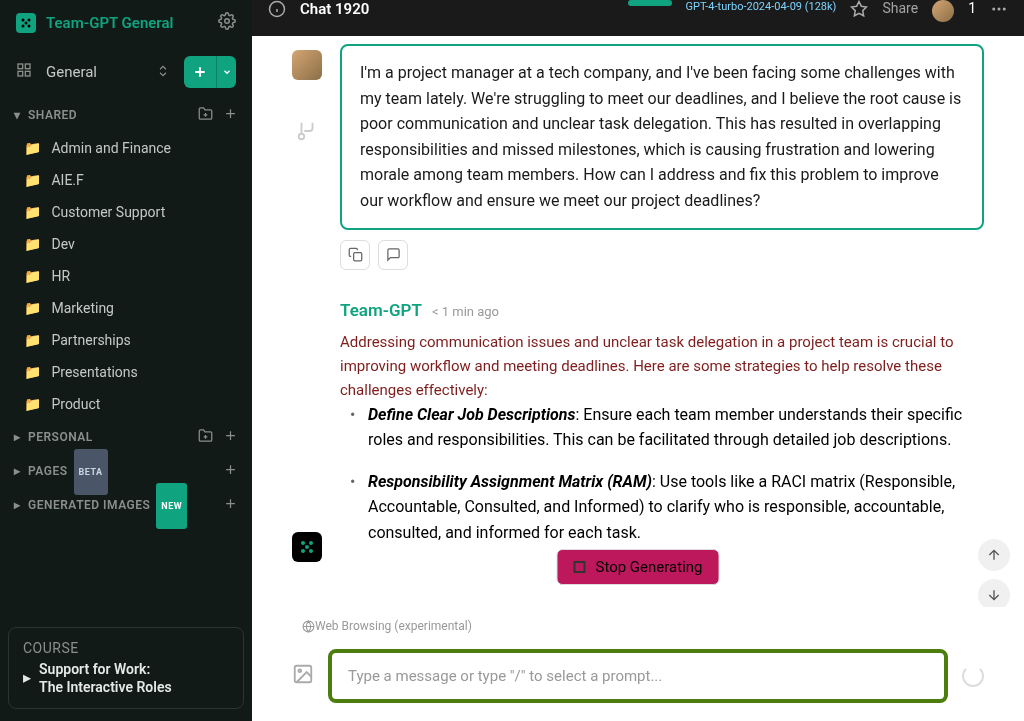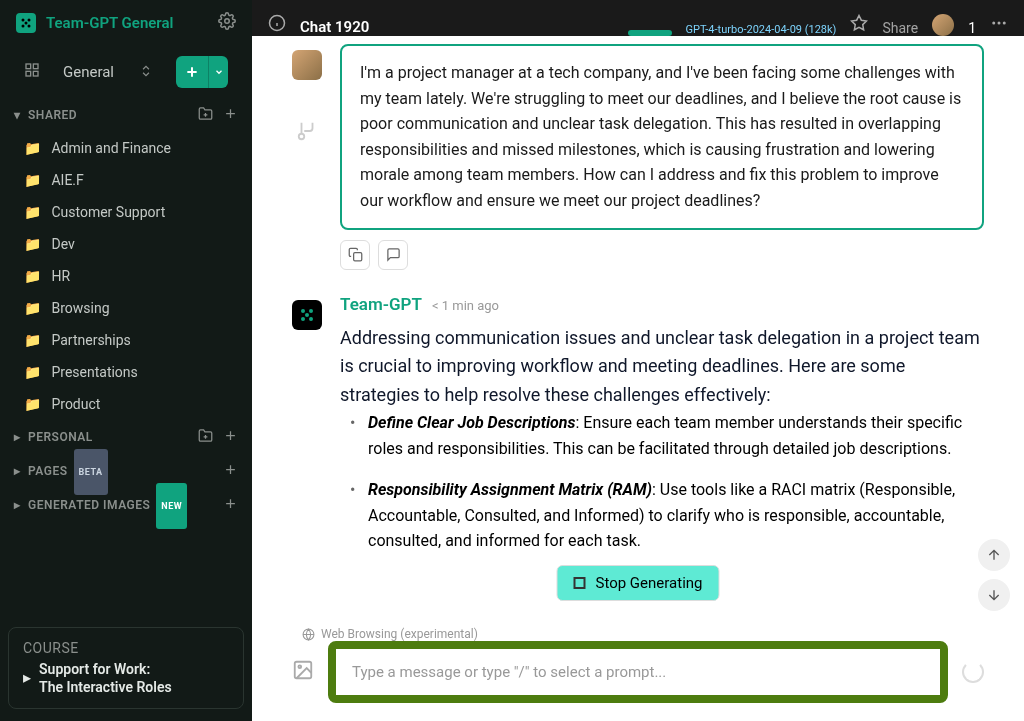--- a/index.html
+++ b/index.html
@@ -6,21 +6,21 @@
     body { width: 1024px; height: 721px; display: flex; background: #fff; overflow: hidden; }
     
     
     .sidebar { width: 252px; background: #121a17; color: #c4c9c6; display: flex; flex-direction: column; flex-shrink: 0; }
     .sidebar-header { display: flex; align-items: center; padding: 12px 16px; gap: 10px; }
     .logo { width: 20px; height: 20px; background: #10a37f; border-radius: 4px; display: flex; align-items: center; justify-content: center; }
     .logo svg { fill: #000; }
     .team-name { color: #10a37f; font-weight: 600; font-size: 15px; flex: 1; }
     .gear-icon { color: #8a8f8c; cursor: pointer; }
     
-    .general-row { display: flex; align-items: center; padding: 10px 24px; gap: 23px; }
+    .general-row { display: flex; align-items: center; padding: 10px 16px; gap: 14px; }
     .general-icon { color: #8a8f8c; }
     .general-text { flex: 1; color: #c4c9c6; font-size: 15px; }
     .updown-icon { color: #8a8f8c; }
     .add-btn { width: 32px; height: 32px; background: #10a37f; border-radius: 6px 0 0 6px; display: flex; align-items: center; justify-content: center; color: #fff; cursor: pointer; }
     .add-dropdown { width: 20px; height: 32px; background: #10a37f; border-radius: 0 6px 6px 0; display: flex; align-items: center; justify-content: center; color: #fff; cursor: pointer; border-left: 1px solid rgba(0,0,0,0.2); }
     
     .section-header { display: flex; align-items: center; padding: 8px 14px; gap: 8px; font-size: 12px; font-weight: 600; color: #8a8f8c; }
     .section-header .chevron { color: #8a8f8c; }
     .section-header .label { flex: 1; letter-spacing: 0.5px; }
     .section-actions { display: flex; gap: 10px; color: #8a8f8c; }
@@ -34,21 +34,21 @@
     .badge.beta { background: #4a5568; color: #cbd5e0; }
     .badge.new { background: #10a37f; color: #fff; }
     
     .course-card { margin: 12px 8px; border: 1px solid #2a3530; border-radius: 8px; padding: 12px 14px; }
     .course-label { font-size: 14px; color: #8a8f8c; letter-spacing: 0.5px; margin-bottom: 4px; }
     .course-title { font-size: 14px; color: #e4e9e6; font-weight: 600; line-height: 1.3; }
     .course-row { display: flex; align-items: center; gap: 8px; }
     
     
     .main { flex: 1; display: flex; flex-direction: column; background: #fff; }
-    .topbar { height: 36px; background: #1a1a1a; display: flex; align-items: flex-end; padding: 0 16px; gap: 14px; color: #e4e4e4; }
+    .topbar { height: 36px; background: #1a1a1a; display: flex; align-items: flex-start; padding: 0 16px; gap: 14px; color: #e4e4e4; }
     .info-icon { color: #aaa; }
     .chat-title { font-weight: 600; font-size: 15px; color: #fff; flex: 1; }
     .model-pill { background: #10a37f; width: 44px; height: 6px; border-radius: 3px; }
     .model-name { color: #7dd3fc; font-size: 11px; }
     .star-icon { color: #aaa; cursor: pointer; }
     .share-text { color: #a3a3a3; font-size: 14px; cursor: pointer; }
     .avatar { width: 22px; height: 22px; border-radius: 50%; background: linear-gradient(135deg, #d4a574, #8b6f47); }
     .user-count { color: #fff; font-size: 14px; }
     .more-icon { color: #aaa; cursor: pointer; }
     
@@ -63,37 +63,37 @@
     
     .user-message { border: 2px solid #10a37f; border-radius: 8px; padding: 14px 18px; font-size: 16px; line-height: 1.6; color: #1a1a1a; }
     .msg-actions { display: flex; gap: 8px; margin-top: 10px; }
     .msg-action { width: 30px; height: 30px; border: 1px solid #ddd; border-radius: 6px; display: flex; align-items: center; justify-content: center; color: #666; cursor: pointer; }
     
     .fork-icon { color: #ccc; margin-top: 40px; }
     
     .bot-header { display: flex; align-items: baseline; gap: 10px; margin-bottom: 10px; }
     .bot-name { color: #10a37f; font-weight: 600; font-size: 17px; }
     .bot-time { color: #999; font-size: 13px; }
-    .bot-text { font-size: 18px; line-height: 1.6; color: #0f172a; }
+    .bot-text { font-size: 15px; line-height: 1.6; color: #7f1d1d; }
     .bot-h3 { font-size: 19px; font-weight: 700; margin: 22px 0 14px 0; color: #000; }
     .bot-list { list-style: none; padding-left: 28px; }
     .bot-list li { position: relative; margin-bottom: 16px; font-size: 16px; line-height: 1.6; }
     .bot-list li::before { content: "•"; position: absolute; left: -18px; color: #666; }
     .bot-list strong { font-weight: 700; font-style: italic; }
     
-    .response-block { margin-top: 24px; padding-bottom: 24px; }
-    
-    .stop-gen { position: absolute; bottom: 120px; left: 50%; transform: translateX(-50%); background: #5eead4; border: 1px solid #ddd; border-radius: 6px; padding: 8px 16px; display: flex; align-items: center; gap: 10px; cursor: pointer; font-size: 15px; z-index: 10; }
+    .response-block { margin-top: 30px; padding-bottom: 24px; align-items: flex-end; }
+    
+    .stop-gen { position: absolute; bottom: 136px; left: 50%; transform: translateX(-50%); background: #be185d; border: 1px solid #ddd; border-radius: 6px; padding: 8px 16px; display: flex; align-items: center; gap: 10px; cursor: pointer; font-size: 15px; z-index: 10; }
     .stop-box { width: 12px; height: 12px; border: 2px solid #333; }
     
     .input-area { position: absolute; bottom: 0; left: 252px; right: 0; padding: 12px 40px 18px 40px; background: #fff; }
-    .web-browsing { display: flex; align-items: center; gap: 6px; font-size: 12px; color: #999; margin-bottom: 0; margin-left: 10px; }
+    .web-browsing { display: flex; align-items: center; font-size: 12px; color: #999; margin-bottom: 16px; margin-left: 10px; }
     .input-row { display: flex; align-items: center; gap: 14px; }
     .image-btn { color: #aaa; cursor: pointer; }
-    .input-box { flex: 1; border: 8px solid #4d7c0f; border-radius: 8px; padding: 14px 16px; font-size: 15px; color: #999; }
+    .input-box { flex: 1; border: 4px solid #4d7c0f; border-radius: 8px; padding: 14px 16px; font-size: 15px; color: #999; }
     .spinner { width: 22px; height: 22px; border: 2px solid #ddd; border-top-color: transparent; border-radius: 50%; }
     
     .scroll-btns { position: fixed; right: 14px; bottom: 110px; display: flex; flex-direction: column; gap: 8px; }
     .scroll-btn { width: 32px; height: 32px; border-radius: 50%; background: #f0f0f0; display: flex; align-items: center; justify-content: center; cursor: pointer; color: #555; }
     
     .scroll-sidebar::-webkit-scrollbar { width: 6px; }
     .scroll-sidebar::-webkit-scrollbar-thumb { background: #3a4540; border-radius: 3px; }
   </style>
 </head>
 <body>
@@ -177,21 +177,21 @@
     <div class="folder-item">
         <span class="folder-icon">📁</span>
         <span>Dev</span>
       </div>
     <div class="folder-item">
         <span class="folder-icon">📁</span>
         <span>HR</span>
       </div>
     <div class="folder-item">
         <span class="folder-icon">📁</span>
-        <span>Browsing</span>
+        <span>Marketing</span>
       </div>
     <div class="folder-item">
         <span class="folder-icon">📁</span>
         <span>Partnerships</span>
       </div>
     <div class="folder-item">
         <span class="folder-icon">📁</span>
         <span>Presentations</span>
       </div>
     <div class="folder-item">

